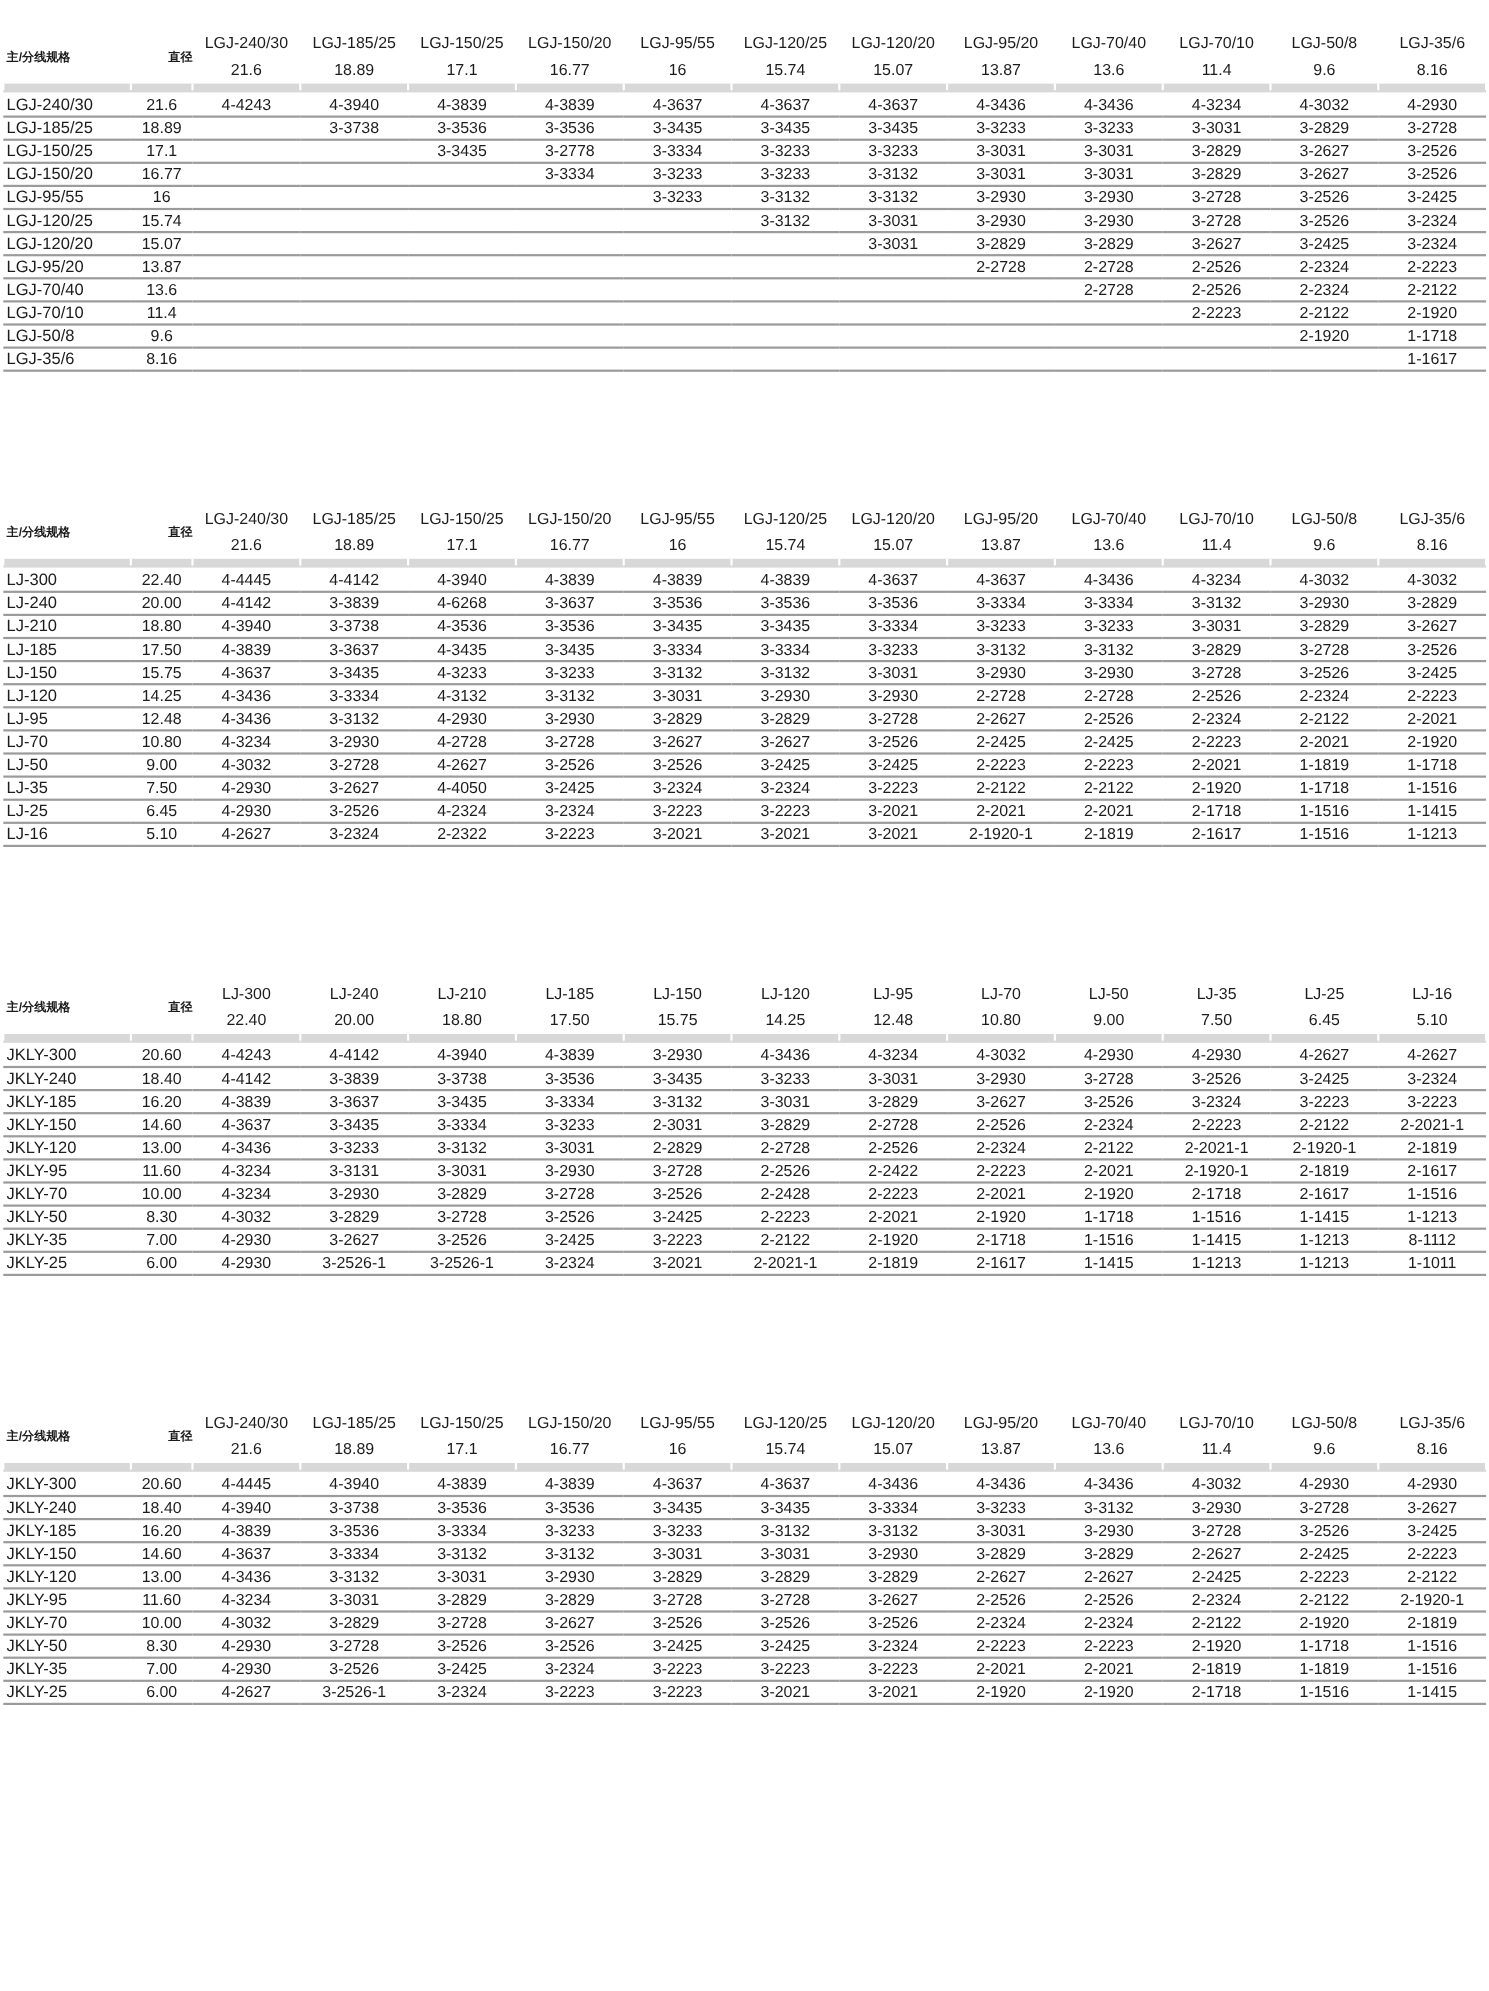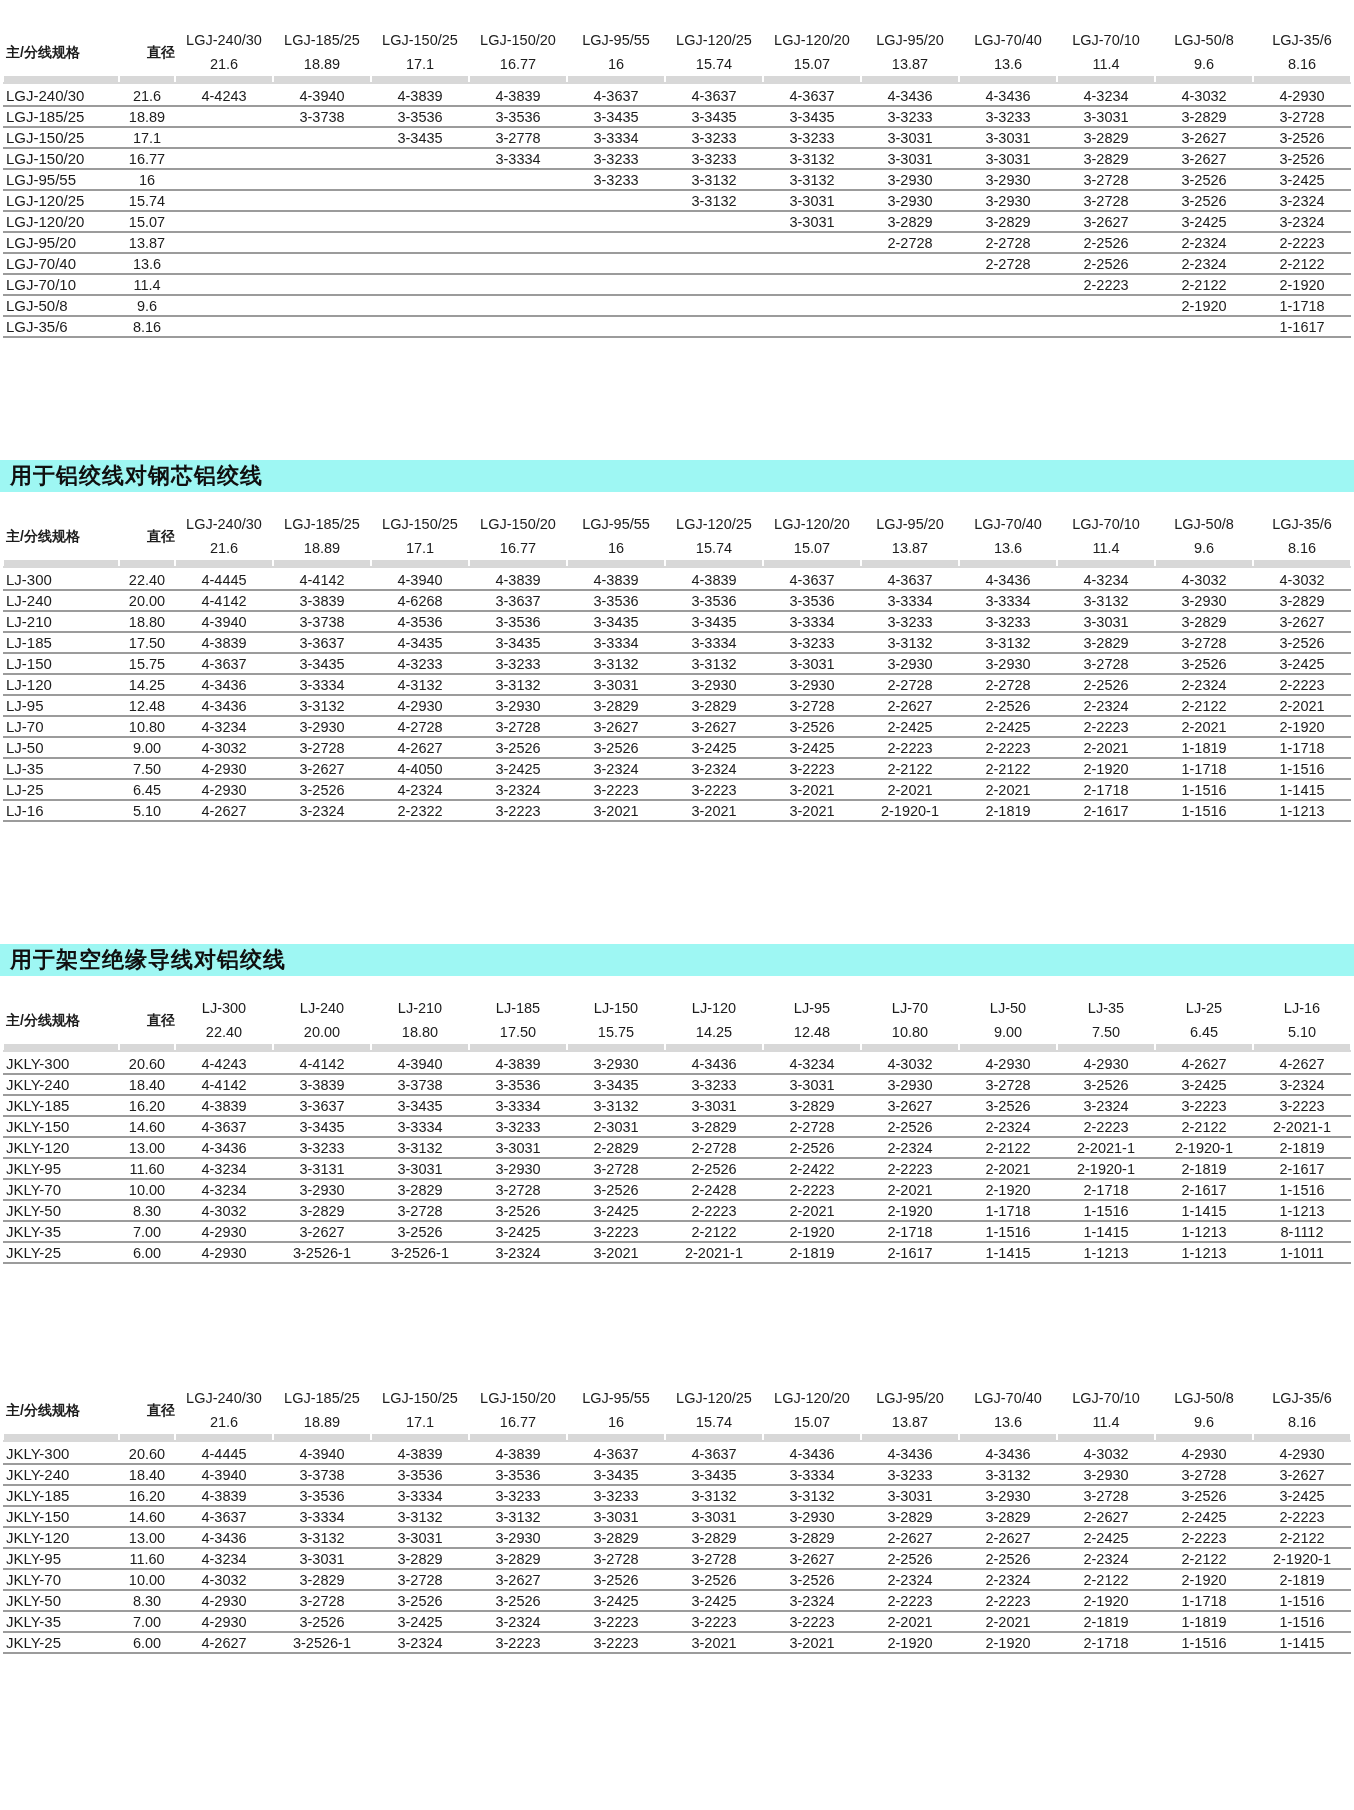--- a/index.html
+++ b/index.html
@@ -13,21 +13,21 @@
   .section:last-child { margin-bottom:0; }
   .title-bar {
     background:#9ef7f3; height:32px; line-height:32px;
     padding-left:10px; font-size:22px; font-weight:bold;
     letter-spacing:1px; color:#101010;
   }
   .tbl-wrap { margin-top:20px; padding:0 2px; }
   table.spec-table { width:100%; border-collapse:collapse; table-layout:fixed; }
   thead th { font-weight:normal; padding:0; vertical-align:middle; }
   .h-line { height:24px; line-height:24px; font-size:14.5px; text-align:center; white-space:nowrap; }
-  .h-label { height:48px; line-height:48px; font-size:14px; font-weight:bold; white-space:nowrap; }
+  .h-label { height:48px; line-height:48px; font-size:11px; font-weight:bold; white-space:nowrap; }
   .spec-head .h-label { text-align:left; padding-left:3px; }
   .dia-head .h-label { text-align:right; }
   tr.band-row td { height:6px; padding:0; background:#d8d8d8; border-left:2px solid #ffffff; border-right:2px solid #ffffff; }
   tr.band-row { border-bottom:4px solid transparent; }
   tbody tr.data-row td {
     height:19px; padding:0; font-size:14.5px; text-align:center;
     border-bottom:2px solid #9b9b9b; white-space:nowrap; overflow:hidden;
   }
   tbody tr.data-row td.spec-cell { text-align:left; padding-left:3px; font-size:15px; }
   col.c-spec { width:116px; }
@@ -322,23 +322,20 @@
               <td class="val-cell"></td>
               <td class="val-cell"></td>
               <td class="val-cell">1-1617</td>
             </tr>
           </tbody>
         </table>
     </div>
   </section>
 
   <section class="section">
-    <div class="title-bar">
-      <span>用于铝绞线对钢芯铝绞线</span>
-    </div>
     <div class="tbl-wrap">
       <table class="spec-table">
           <colgroup>
             <col class="c-spec">
             <col class="c-dia">
             <col class="c-data">
             <col class="c-data">
             <col class="c-data">
             <col class="c-data">
             <col class="c-data">
@@ -616,23 +613,20 @@
               <td class="val-cell">2-1617</td>
               <td class="val-cell">1-1516</td>
               <td class="val-cell">1-1213</td>
             </tr>
           </tbody>
         </table>
     </div>
   </section>
 
   <section class="section">
-    <div class="title-bar">
-      <span>用于架空绝缘导线对铝绞线</span>
-    </div>
     <div class="tbl-wrap">
       <table class="spec-table">
           <colgroup>
             <col class="c-spec">
             <col class="c-dia">
             <col class="c-data">
             <col class="c-data">
             <col class="c-data">
             <col class="c-data">
             <col class="c-data">

